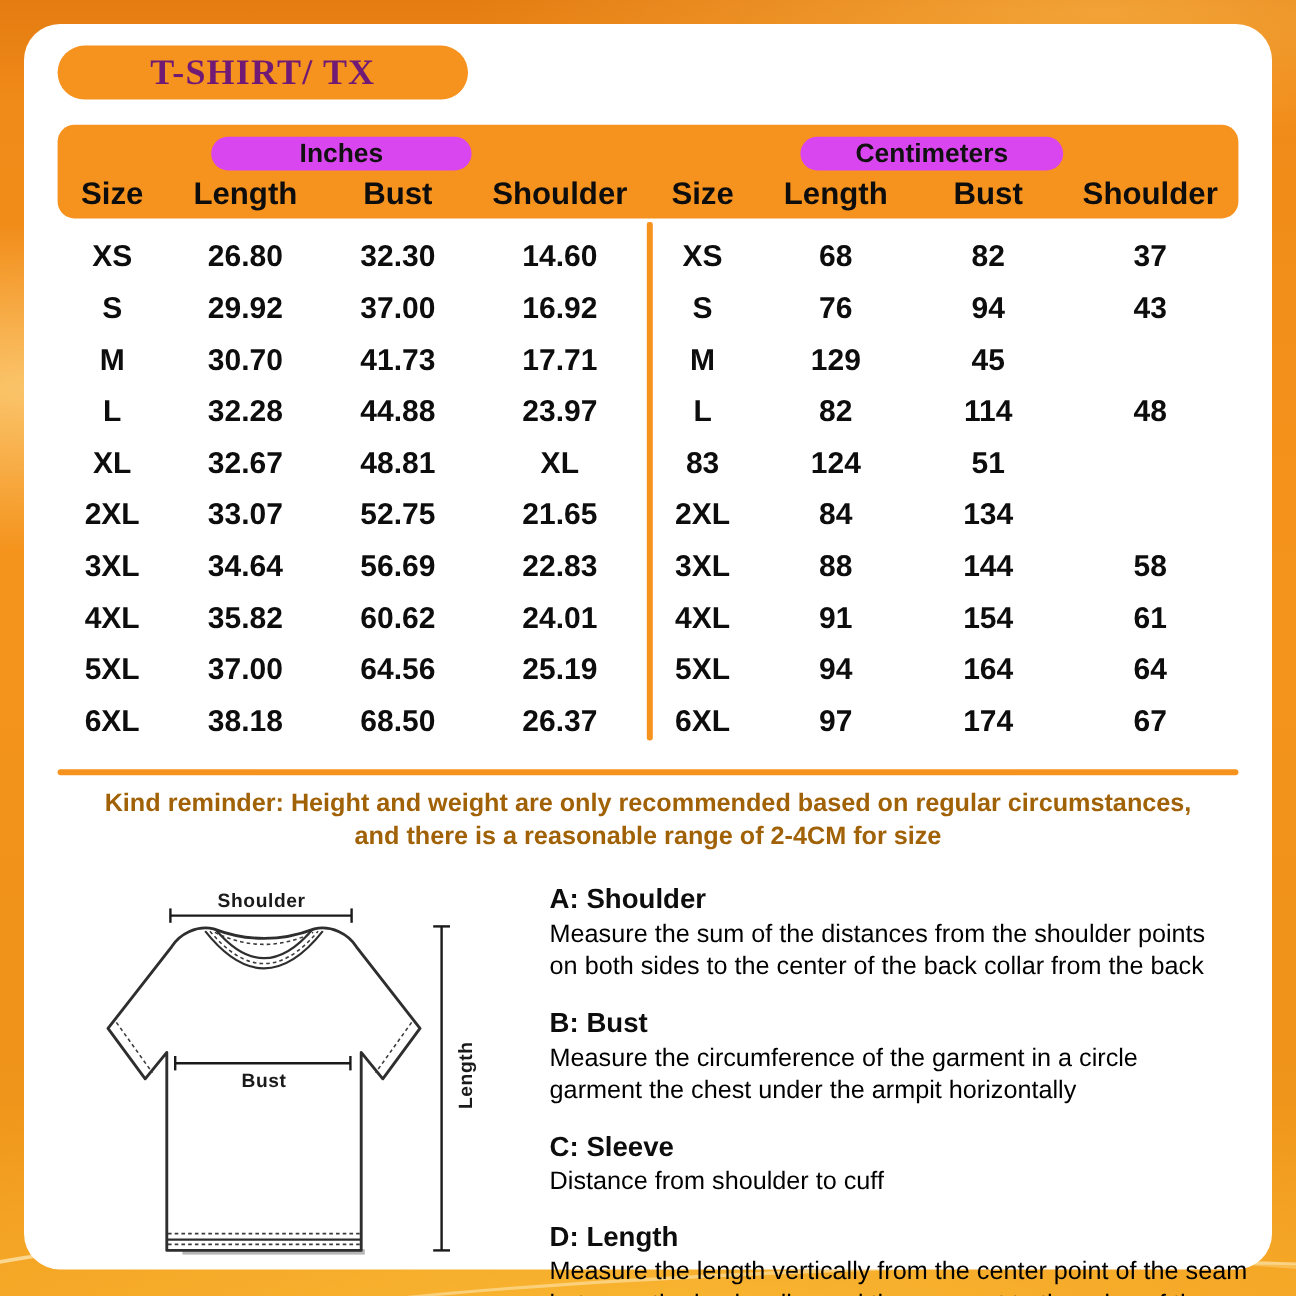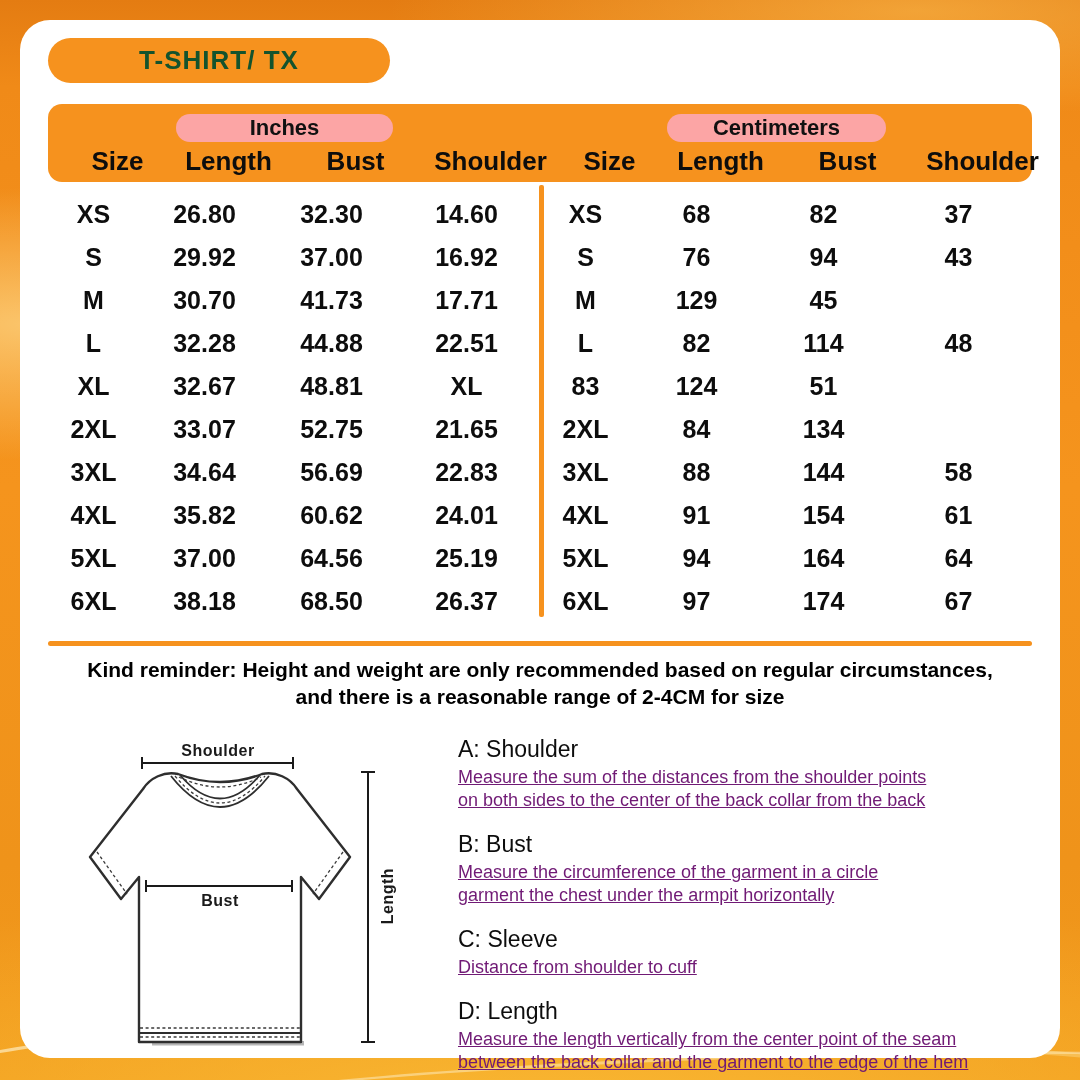--- a/index.html
+++ b/index.html
@@ -19,59 +19,59 @@
   .streak.s2 { left:180px; top:1056px; width:1100px; height:70px;
     border-top:3px solid rgba(255,255,240,.4); transform:rotate(-2deg); }
   .streak.s3 { left:560px; top:1042px; width:700px; height:60px;
     border-top:5px solid rgba(255,235,170,.35); transform:rotate(2.5deg); }
 
   .card { position:absolute; left:20px; top:20px; width:1040px; height:1038px;
     background:#ffffff; border-radius:30px; }
 
   .title-pill { position:absolute; left:28px; top:18px; width:342px; height:45px;
     background:#f6921e; border-radius:23px; display:flex; align-items:center; justify-content:center; }
-  .title-pill span { font-family:Liberation Sans, sans-serif; font-weight:bold; font-size:26px;
-    color:#14532d; letter-spacing:1px; }
+  .title-pill span { font-family:Liberation Serif, serif; font-weight:bold; font-size:30px;
+    color:#701a75; letter-spacing:1px; }
 
   .thead { position:absolute; left:28px; top:84px; width:984px; height:78px;
     background:#f6921e; border-radius:14px; }
-  .unit-pill { position:absolute; top:10px; height:28px; background:#fca5a5; border-radius:14px;
+  .unit-pill { position:absolute; top:10px; height:28px; background:#d946ef; border-radius:14px;
     display:flex; align-items:center; justify-content:center; }
   .unit-pill span { font-size:22px; font-weight:bold; color:#111111; }
   .unit-pill.inches { left:128px; width:217px; }
   .unit-pill.cm { left:619px; width:219px;justify-content:center; }
-  .cols { position:absolute; left:0; top:38px; width:984px; height:38px;margin-left:24px; }
+  .cols { position:absolute; left:0; top:38px; width:984px; height:38px; }
   .cols span, .trow span { display:flex; align-items:center; justify-content:center; }
   .cols, .trow { display:grid; grid-template-columns:91px 131px 123px 147px 91px 131px 123px 147px; }
   .cols span { font-size:26px; font-weight:bold; color:#0d0d0d; }
 
   .tbody { position:absolute; left:28px; top:173px; width:984px; }
   .trow { height:43px; }
   .trow span { font-size:25px; font-weight:bold; color:#0d0d0d; }
 
   .vdivider { position:absolute; left:519px; top:165px; width:5px; height:432px;
     background:#f6921e; border-radius:2px; }
   .hrule { position:absolute; left:28px; top:621px; width:984px; height:5px;
     background:#f6921e; border-radius:3px; }
 
   .reminder { position:absolute; left:28px; top:636px; width:984px; text-align:center; }
-  .reminder span { display:block; font-size:21px; font-weight:bold; color:#000000; line-height:27px; }
+  .reminder span { display:block; font-size:21px; font-weight:bold; color:#a16207; line-height:27px; }
 
   .diagram { position:absolute; left:55px; top:715px; width:335px; height:315px; }
   .diagram .outline { fill:#ffffff; stroke:#2e2e2e; stroke-width:2.4; stroke-linejoin:round; }
   .diagram .detail { fill:none; stroke:#2e2e2e; stroke-width:1.8; }
   .diagram .stitch { fill:none; stroke:#3a3a3a; stroke-width:1.3; stroke-dasharray:3 2.6; }
   .diagram .dim { stroke:#1a1a1a; stroke-width:2; }
   .diagram text { font-family:"Liberation Sans", sans-serif; font-weight:bold;
     font-size:16px; fill:#1a1a1a; letter-spacing:.5px; }
 
   .guide { position:absolute; left:438px; top:716px; width:590px; }
-  .guide h3 { font-size:23px; font-weight:normal; color:#0d0d0d; margin:0 0 3px 0; }
-  .guide p { font-size:18px; color:#701a75; line-height:1.28; white-space:pre-line;
-    margin:0 0 19px 0;text-decoration:underline; }
+  .guide h3 { font-size:23px; font-weight:bold; color:#0d0d0d; margin:0 0 3px 0; }
+  .guide p { font-size:21px; color:#000000; line-height:1.28; white-space:pre-line;
+    margin:0 0 19px 0; }
 </style>
 </head>
 <body>
 
 <div class="streak s1"></div>
 <div class="streak s2"></div>
 <div class="streak s3"></div>
 
 <div class="card">
 
@@ -125,21 +125,21 @@
         <span>41.73</span>
         <span>17.71</span>
         <span>M</span>
         <span>129</span>
         <span>45</span>
       </div>
       <div class="trow">
         <span>L</span>
         <span>32.28</span>
         <span>44.88</span>
-        <span>22.51</span>
+        <span>23.97</span>
         <span>L</span>
         <span>82</span>
         <span>114</span>
         <span>48</span>
       </div>
       <div class="trow">
         <span>XL</span>
         <span>32.67</span>
         <span>48.81</span>
         <span>XL</span>

